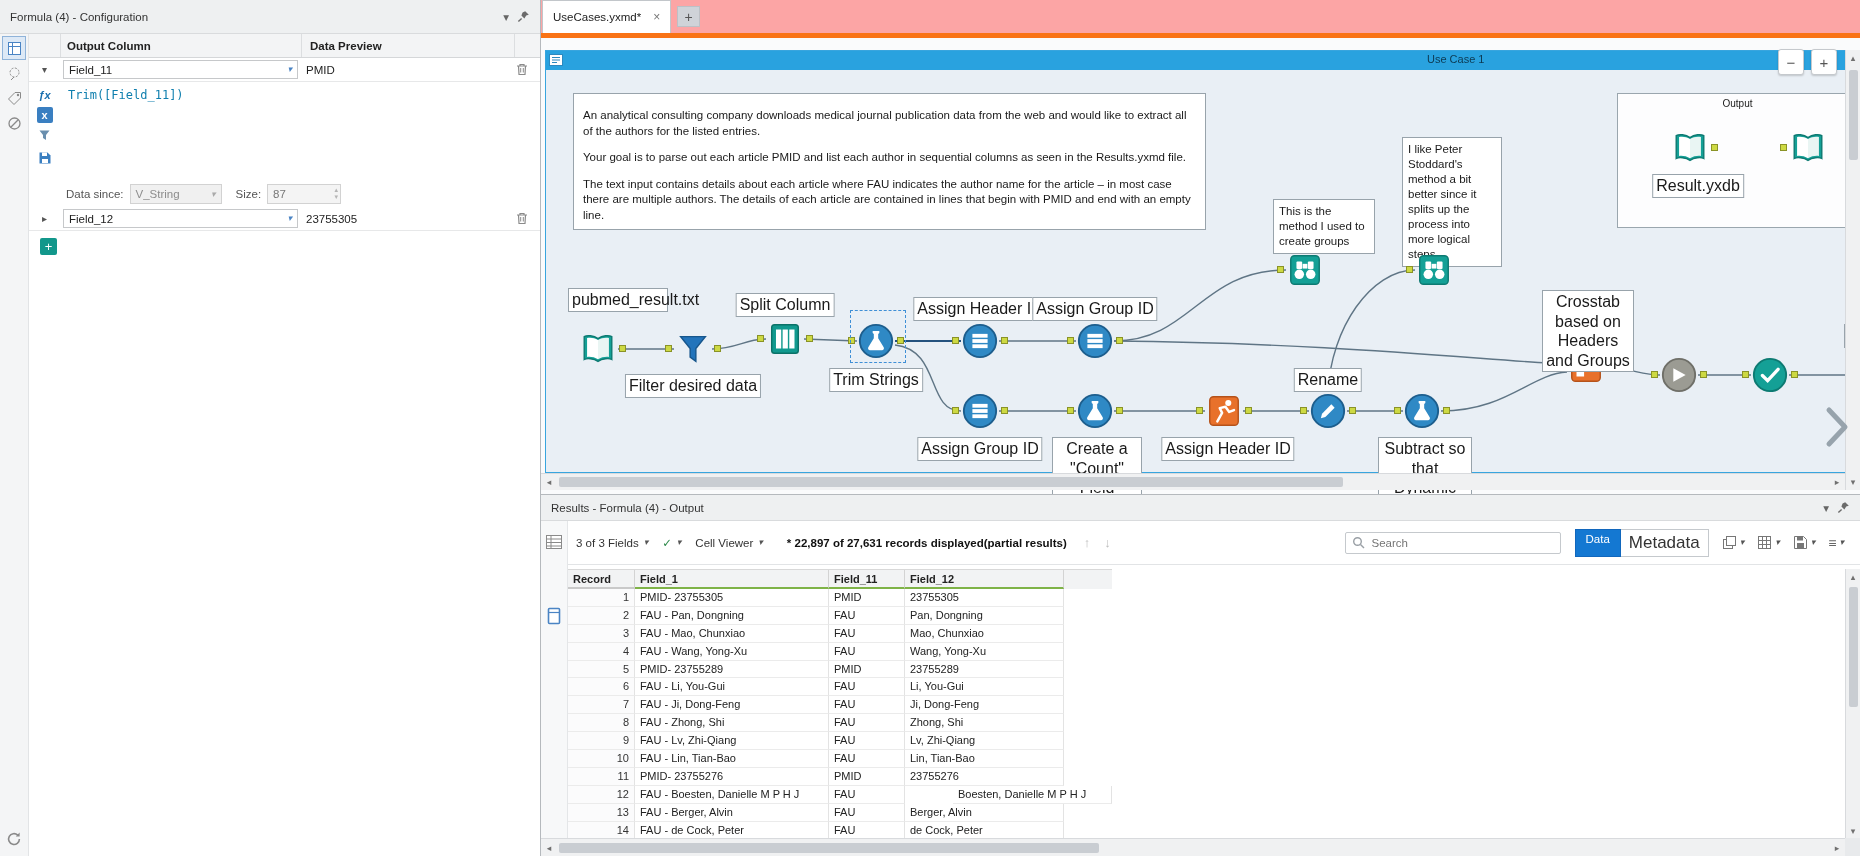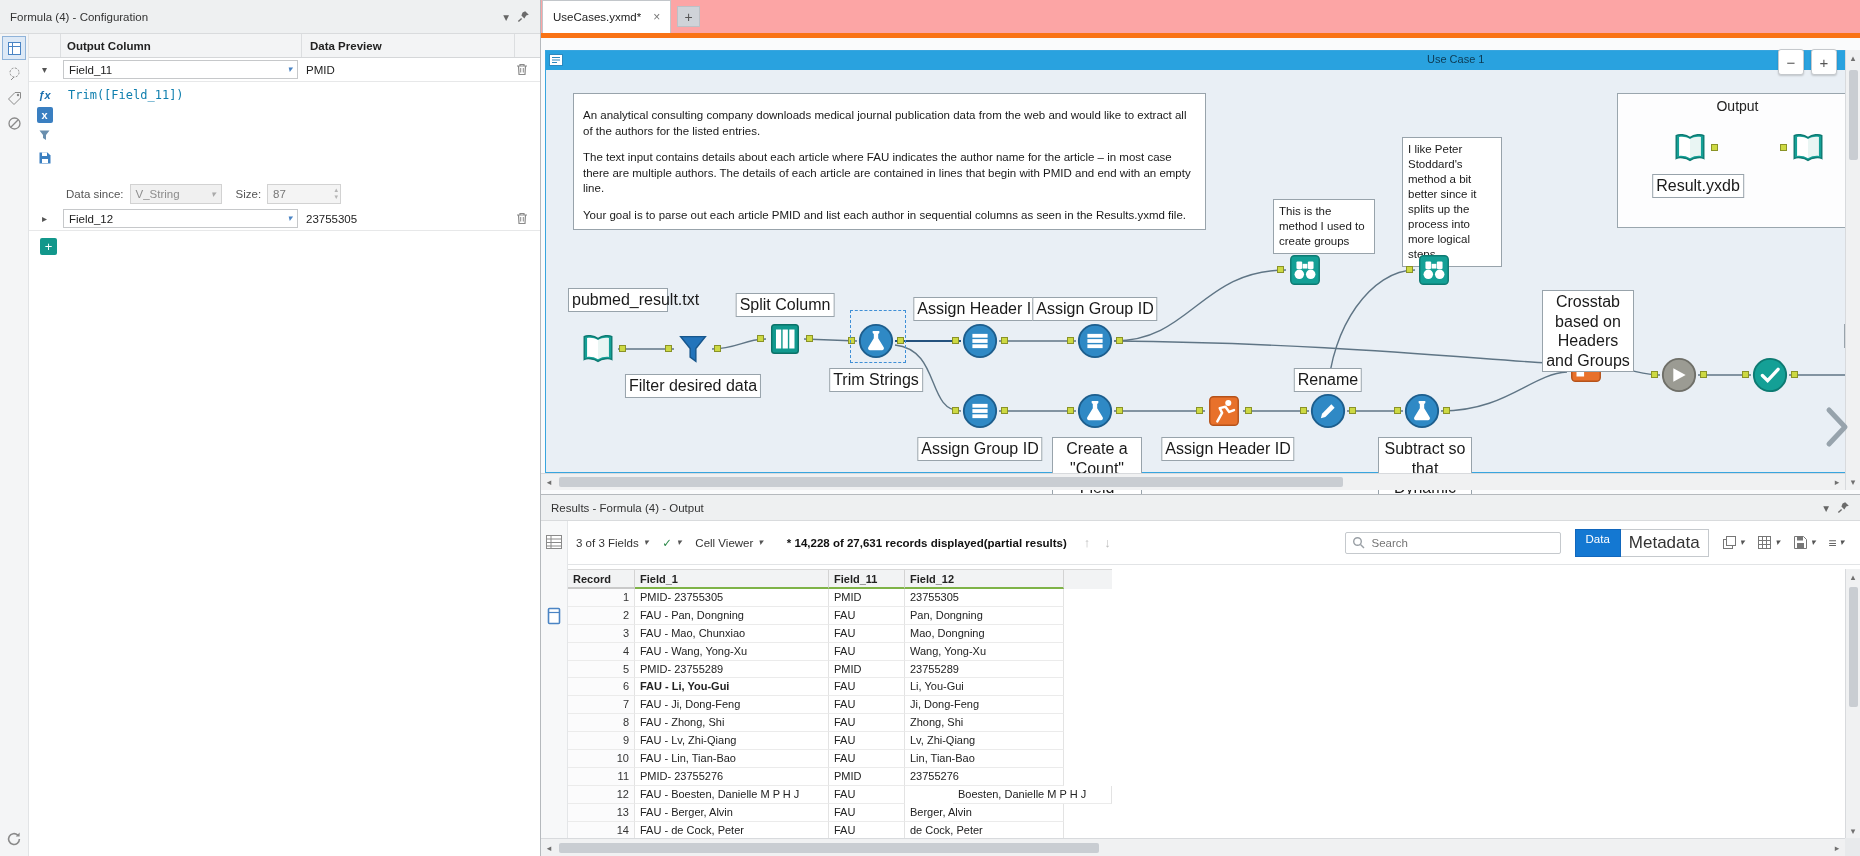--- a/index.html
+++ b/index.html
@@ -60,21 +60,21 @@
 .canvas-btns{position:absolute;top:11px;left:1237px;display:flex;gap:7px;z-index:7}
 .cbtn{width:26px;height:26px;background:#fff;border:1px solid #c5c9cd;border-radius:3px;display:flex;align-items:center;justify-content:center;font-size:15px;color:#555;box-shadow:0 1px 2px rgba(0,0,0,.18)}
 #wires{position:absolute;left:0;top:0;z-index:2;pointer-events:none}
 .wire{stroke:#5f7585;stroke-width:1.4;fill:none}
 .wire.sel{stroke:#24527e;stroke-width:2}
 .annotation{position:absolute;left:32px;top:55px;width:633px;background:#fff;border:1px solid #98a3ab;padding:6px 9px;font-size:11.5px;line-height:1.35;color:#1a1a1a;z-index:3}
 .annotation p{margin:8px 0 11px}
 .annotation p:last-child{margin:0}
 .comment-box{position:absolute;background:#fff;border:1px solid #98a3ab;font-size:11.5px;line-height:1.3;padding:4px 5px;color:#1a1a1a;z-index:3}
 .output-container{position:absolute;left:1076px;top:55px;width:241px;height:135px;background:#fdfdfe;border:1px solid #9aa6ae;z-index:3}
-.oc-title{text-align:center;font-size:14px;margin-top:4px;color:#222}
+.oc-title{text-align:center;font-size:10px;margin-top:4px;color:#222}
 .tool{position:absolute;width:38px;height:38px;z-index:4}
 .anchor{position:absolute;width:7px;height:7px;background:#cdd943;border:1px solid #8a9327;top:15px}
 .a-in{left:-9px}.a-out{right:-9px}
 .tool-label{position:absolute;background:#fff;border:1px solid #98a3ab;font-size:16px;line-height:1.22;padding:1px 3px;color:#1a1a1a;text-align:center;z-index:4}
 .selection-rect{position:absolute;left:309px;top:272px;width:56px;height:53px;border:1.5px dashed #3f8fd6;z-index:5}
 .flyout-chevron{position:absolute;left:1280px;top:366px;z-index:6}
 .canvas-hscroll{position:absolute;left:0;top:435px;width:1304px;height:17px;background:#f0f1f2;border-top:1px solid #d8dadd;z-index:6}
 .canvas-vscroll{position:absolute;left:1304px;top:12px;width:15px;height:440px;background:#f0f1f2;border-left:1px solid #d8dadd;z-index:5}
 .scroll-thumb{position:absolute;background:#c9cdd2;border-radius:2px}
 .sb-arrow{position:absolute;color:#707070;font-size:9px;width:16px;height:16px;display:flex;align-items:center;justify-content:center}
@@ -285,22 +285,22 @@
       <path d="M900,373 C965,373 990,336 1026,334" class="wire"></path>
       <path d="M787,354 C790,290 830,232 874,232" class="wire"></path>
       <path d="M1064,329 C1090,330 1100,337 1119,337" class="wire"></path>
       <path d="M1157,337 L1210,337" class="wire"></path>
       <path d="M1248,337 L1310,337" class="wire"></path>
       <path d="M1168,110 L1248,110" class="wire"></path>
     </svg>
 
   <div class="annotation">
     <p>An analytical consulting company downloads medical journal publication data from the web and would like to extract all of the authors for the listed entries.</p>
+    <p>Your goal is to parse out each article PMID and list each author in sequential columns as seen in the Results.yxmd file.</p>
     <p>The text input contains details about each article where FAU indicates the author name for the article – in most case there are multiple authors. The details of each article are contained in lines that begin with PMID and end with an empty line.</p>
-    <p>Your goal is to parse out each article PMID and list each author in sequential columns as seen in the Results.yxmd file.</p>
   </div>
 
   <div class="output-container">
     <div class="oc-title">Output</div>
   </div>
 
   <div class="selection-rect"></div>
 
   <span class="flyout-chevron"><svg width="30" height="46" viewBox="0 0 30 46">
         <polyline points="8,6 24,23 8,40" fill="none" stroke="#97a3ac" stroke-width="5" stroke-linecap="round" stroke-linejoin="round"></polyline>
@@ -467,21 +467,21 @@
       <i class="caret">▾</i>
     </span>
     <span class="dd-plain" style="color:#2f8a4c">
       <span>✓</span>
       <i class="caret">▾</i>
     </span>
     <span class="dd-plain">
       <span>Cell Viewer</span>
       <i class="caret">▾</i>
     </span>
-    <span class="records-info">* 14,228 of 27,631 records displayed(partial results)</span>
+    <span class="records-info">* 22,897 of 27,631 records displayed(partial results)</span>
     <span class="nav-arrow">↑</span>
     <span class="nav-arrow">↓</span>
     <span class="search-box">
       <svg width="13" height="13" viewBox="0 0 13 13">
           <circle cx="5.5" cy="5.5" r="3.8" fill="none" stroke="#9aa0a6" stroke-width="1.4"></circle>
           <path d="M8.5 8.5L12 12" stroke="#9aa0a6" stroke-width="1.4"></path>
         </svg>
       <input type="text" placeholder="Search" style="">
     </span>
     <span class="seg">
@@ -533,37 +533,37 @@
         <div class="rt-row">
           <div class="rt-cell num" style="width: 67px;">2</div>
           <div class="rt-cell" style="width: 194px;">FAU - Pan, Dongning</div>
           <div class="rt-cell" style="width: 76px;">FAU</div>
           <div class="rt-cell" style="width: 159px;">Pan, Dongning</div>
         </div>
         <div class="rt-row">
           <div class="rt-cell num" style="width: 67px;">3</div>
           <div class="rt-cell" style="width: 194px;">FAU - Mao, Chunxiao</div>
           <div class="rt-cell" style="width: 76px;">FAU</div>
-          <div class="rt-cell" style="width: 159px;">Mao, Dongning</div>
+          <div class="rt-cell" style="width: 159px;">Mao, Chunxiao</div>
         </div>
         <div class="rt-row">
           <div class="rt-cell num" style="width: 67px;">4</div>
           <div class="rt-cell" style="width: 194px;">FAU - Wang, Yong-Xu</div>
           <div class="rt-cell" style="width: 76px;">FAU</div>
           <div class="rt-cell" style="width: 159px;">Wang, Yong-Xu</div>
         </div>
         <div class="rt-row">
           <div class="rt-cell num" style="width: 67px;">5</div>
           <div class="rt-cell" style="width: 194px;">PMID- 23755289</div>
           <div class="rt-cell" style="width: 76px;">PMID</div>
           <div class="rt-cell" style="width: 159px;">23755289</div>
         </div>
         <div class="rt-row">
           <div class="rt-cell num" style="width: 67px;">6</div>
-          <div class="rt-cell" style="width: 194px; font-weight: bold;">FAU - Li, You-Gui</div>
+          <div class="rt-cell" style="width: 194px;">FAU - Li, You-Gui</div>
           <div class="rt-cell" style="width: 76px;">FAU</div>
           <div class="rt-cell" style="width: 159px;">Li, You-Gui</div>
         </div>
         <div class="rt-row">
           <div class="rt-cell num" style="width: 67px;">7</div>
           <div class="rt-cell" style="width: 194px;">FAU - Ji, Dong-Feng</div>
           <div class="rt-cell" style="width: 76px;">FAU</div>
           <div class="rt-cell" style="width: 159px;">Ji, Dong-Feng</div>
         </div>
         <div class="rt-row">

